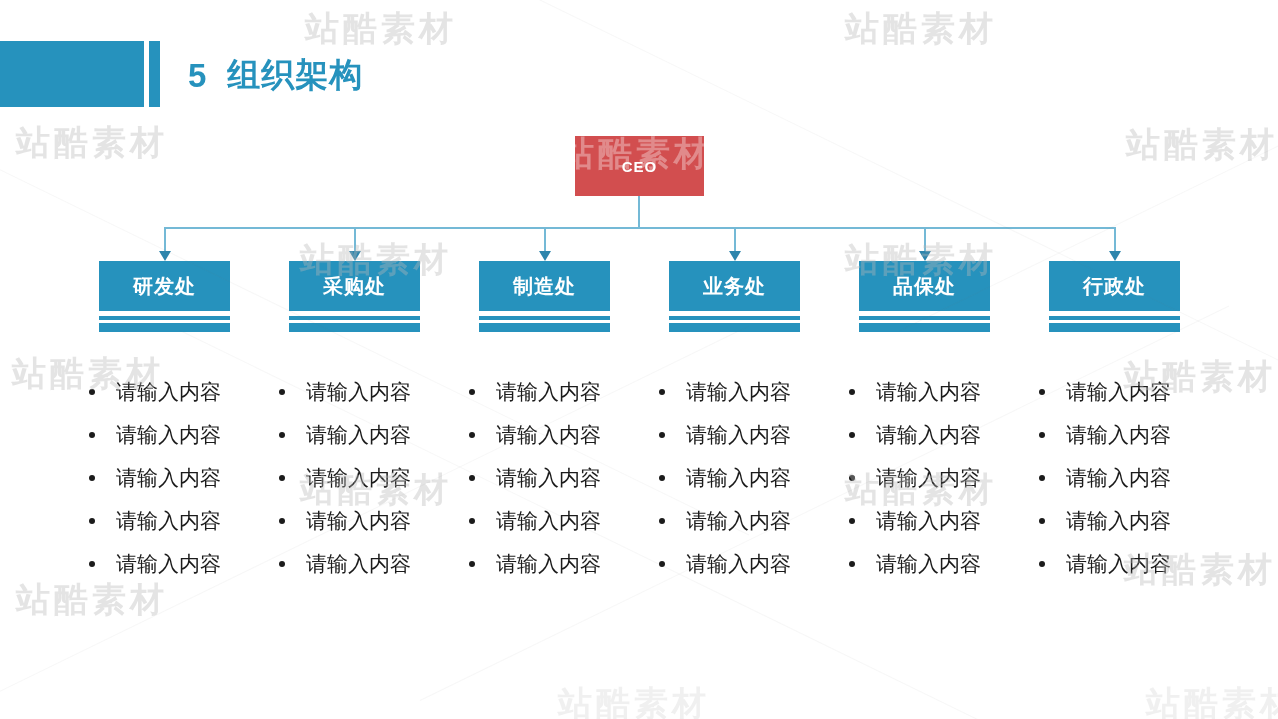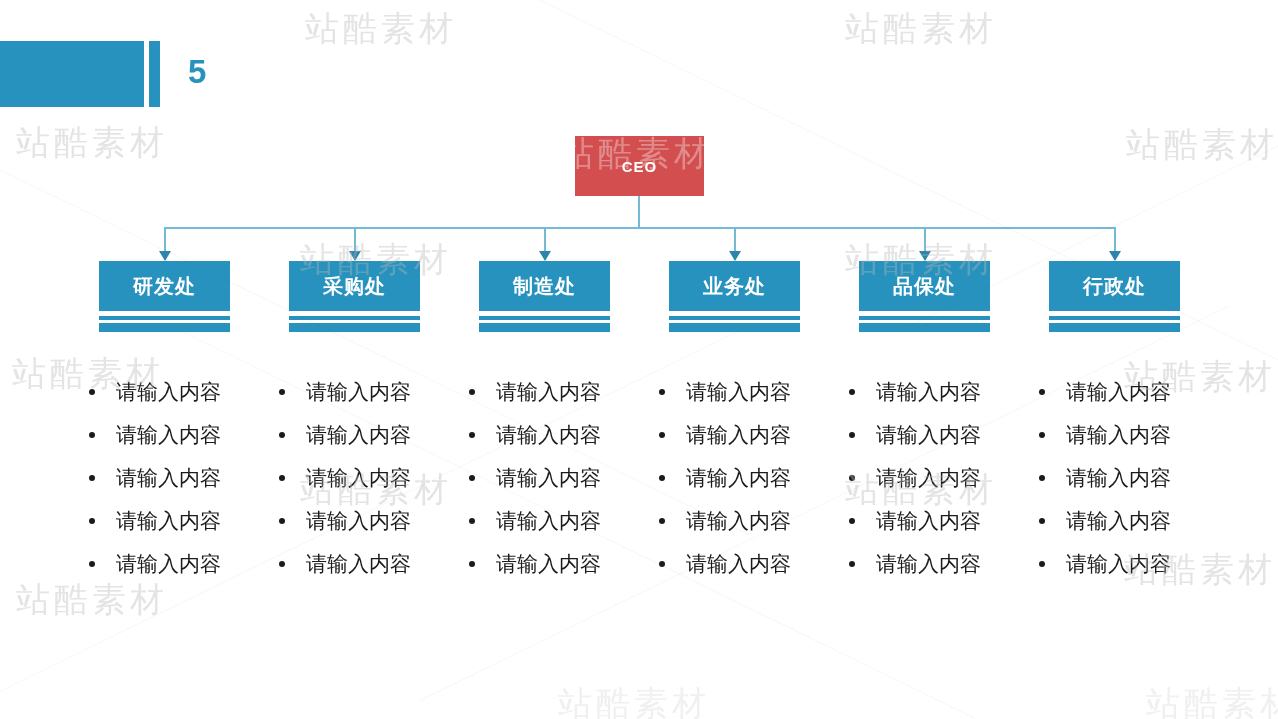--- a/index.html
+++ b/index.html
@@ -1,21 +1,21 @@
 <!DOCTYPE html>
 <html style="--blue: #2692BD; --red: #D24E4F; --connector: #74B9D6; --arrowhead: #2E85AC; --ink: #1B1B1B;"><head>
 <meta charset="utf-8">
 <style>
   html,body{margin:0;padding:0;background:#fff;}
   body{width:1278px;height:719px;overflow:hidden;font-family:"Liberation Sans","DejaVu Sans",sans-serif;}
   .slide{position:relative;width:1278px;height:719px;background:#ffffff;overflow:hidden;}
 
   
   .wm-layer{position:absolute;inset:0;pointer-events:none;z-index:5;}
-  .wm{position:absolute;font-size:34px;font-weight:normal;letter-spacing:4px;white-space:nowrap;
+  .wm{position:absolute;font-size:34px;font-weight:bold;letter-spacing:4px;white-space:nowrap;
       color:rgba(185,185,185,0.38);}
   .wm.white{color:rgba(255,255,255,0.34);}
   .wm.faint{color:rgba(185,185,185,0.22);}
   .wm-line{position:absolute;height:1px;background:rgba(120,120,120,0.06);transform-origin:left center;}
 
   
   .hdr-block{position:absolute;left:0;top:41px;width:144px;height:66px;background:var(--blue);}
   .hdr-bar{position:absolute;left:149px;top:41px;width:11px;height:66px;background:var(--blue);}
   .hdr-title{position:absolute;left:188px;top:53px;font-size:33px;font-weight:bold;color:var(--blue);
              letter-spacing:1px;display:flex;align-items:center;}
@@ -67,20 +67,21 @@
       <div class="wm-line" style="left: 180px; top: 330px; width: 900px; transform: rotate(26deg);"></div>
       <div class="wm-line" style="left: 420px; top: 700px; width: 900px; transform: rotate(-26deg);"></div>
       <div class="wm-line" style="left: -60px; top: 720px; width: 900px; transform: rotate(-26deg);"></div>
       <div class="wm-line" style="left: 900px; top: 330px; width: 500px; transform: rotate(-26deg);"></div>
     </div>
 
   <div class="hdr-block"></div>
   <div class="hdr-bar"></div>
   <div class="hdr-title">
     <span class="num">5</span>
+    <span>组织架构</span>
   </div>
 
   <div class="ceo-box">
     <span>CEO</span>
   </div>
   <div class="stem"></div>
   <div class="hline"></div>
 
   <div id="org-columns">
       <div class="drop" style="left: 163.5px;"></div>

